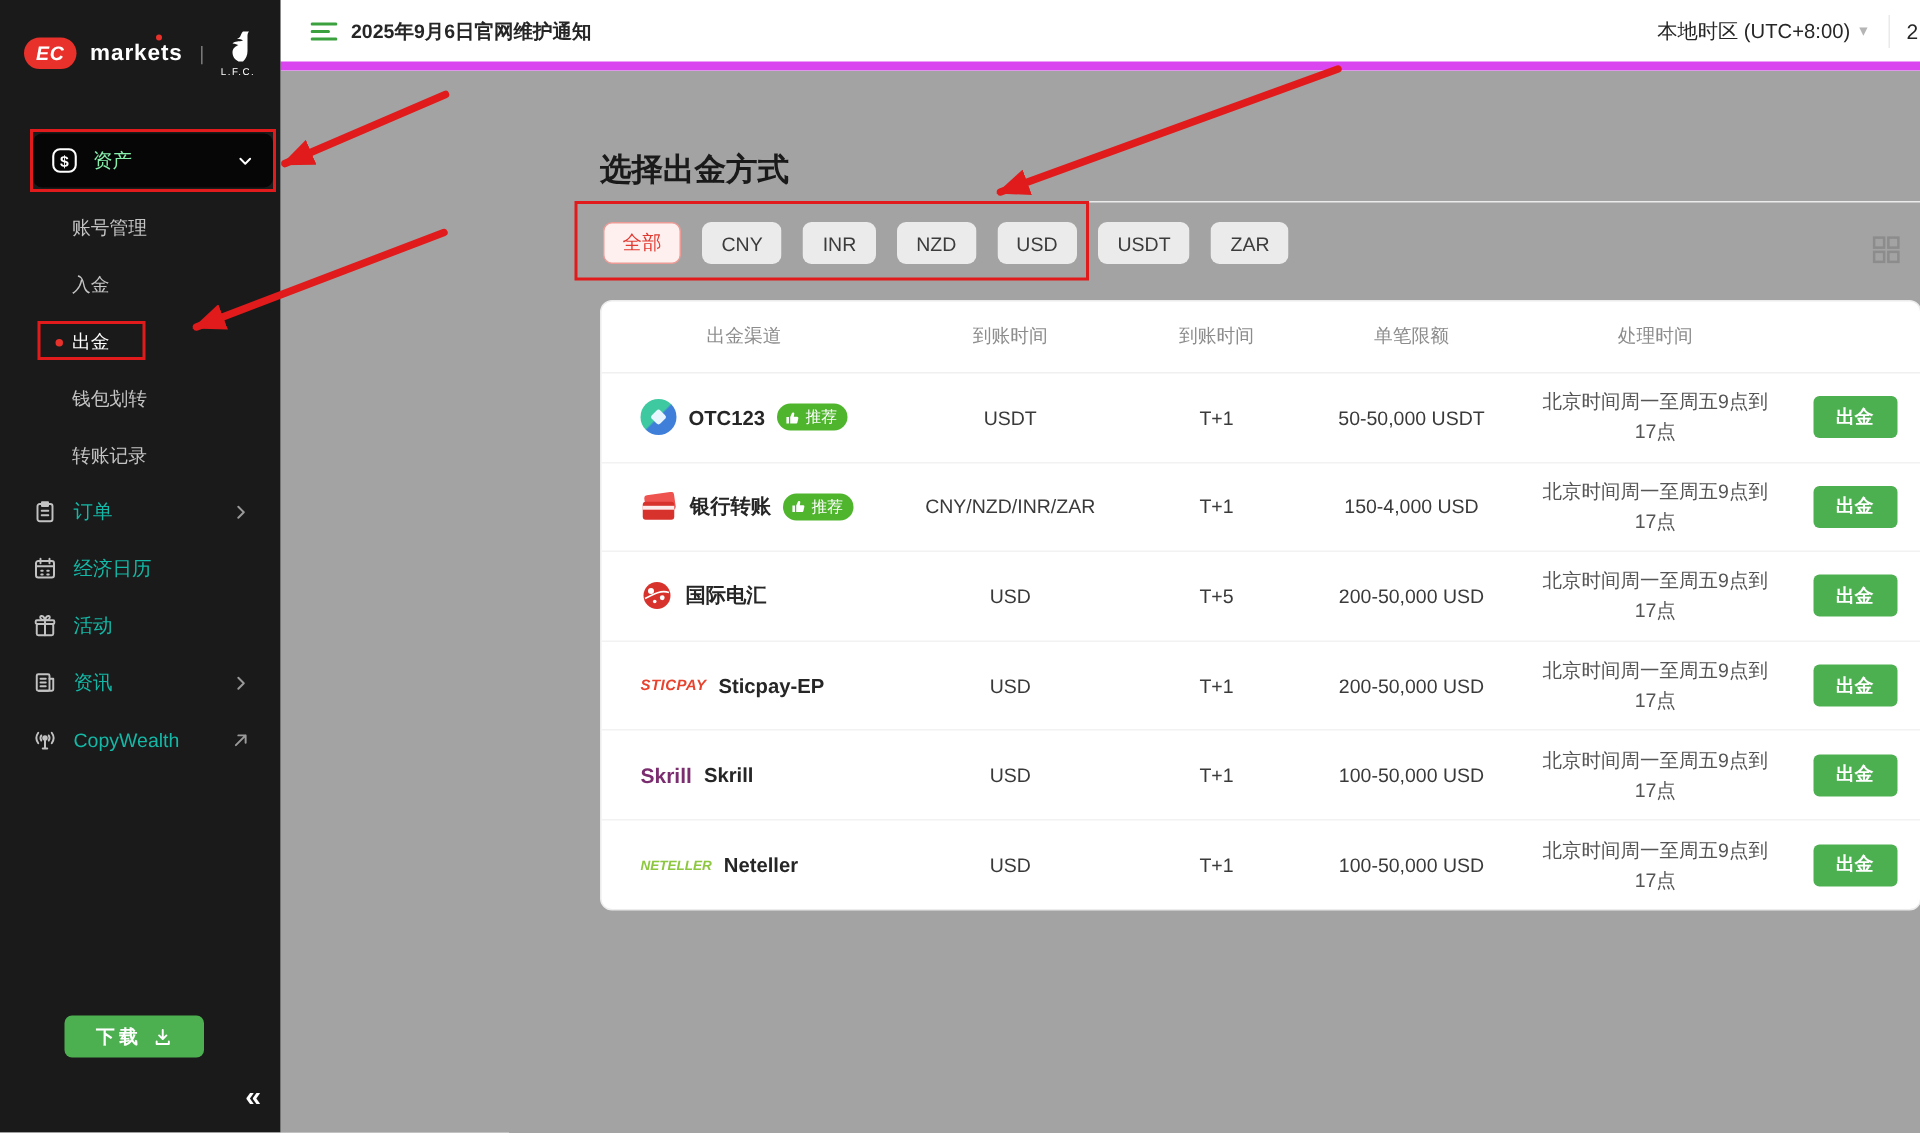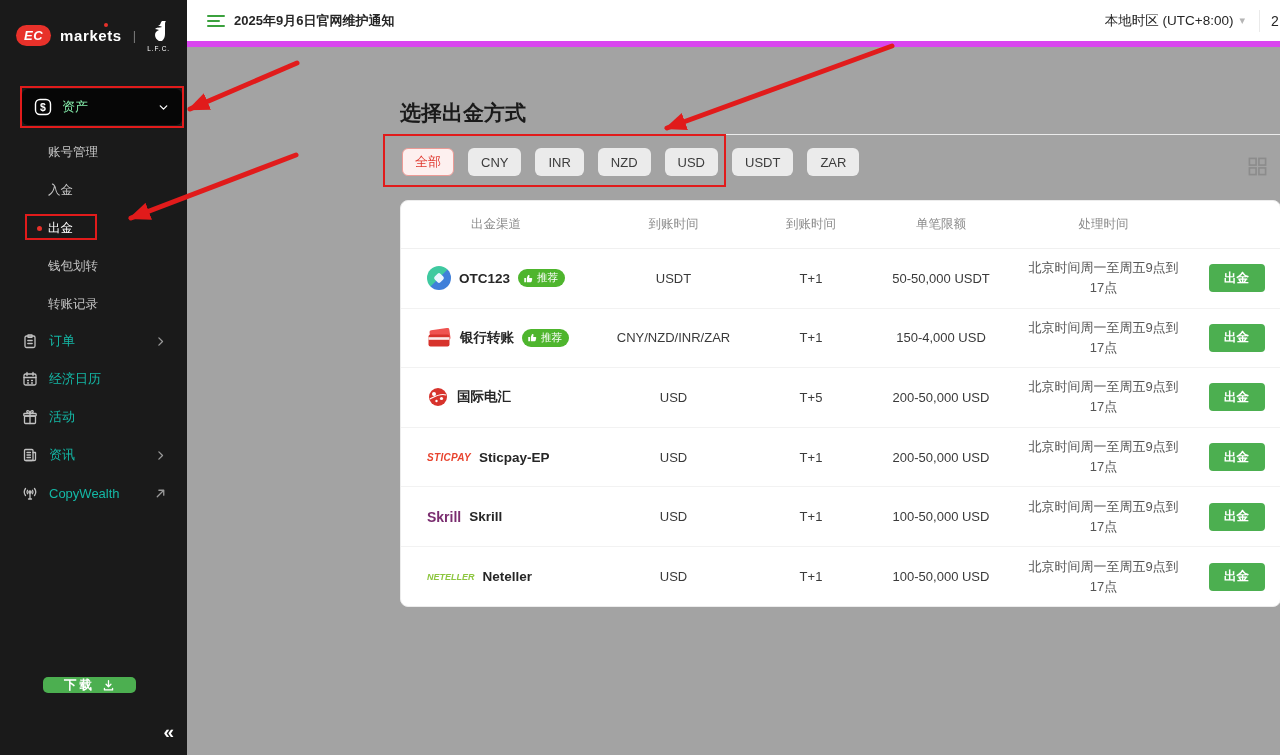--- a/index.html
+++ b/index.html
@@ -27,21 +27,21 @@
   .submenu-item.active { color:#fff; }
   .submenu-item.active .dot { position:absolute; left:37px; top:17px; width:5px; height:5px; border-radius:50%; background:#e8312a; }
 
   .menu { position:absolute; left:0; top:322px; width:187px; }
   .menu-item { height:38px; display:flex; align-items:center; padding:0 20px 0 22px; color:#14b8a6;
                font-size:13px; cursor:pointer; }
   .menu-item .mi-icon { width:17px; height:17px; margin-right:10px; display:flex; align-items:center; }
   .menu-item .mi-label { flex:1; }
   .menu-item .mi-right { color:#9a9a9a; display:flex; }
 
-  .download-btn { position:absolute; left:43px; top:677px; width:93px; height:16px; background:#4caf50;
+  .download-btn { position:absolute; left:43px; top:677px; width:93px; height:28px; background:#4caf50;
                   border:none; border-radius:5px; color:#fff; font-size:12.5px; font-weight:bold;
                   display:flex; align-items:center; justify-content:center; gap:7px; letter-spacing:3px; cursor:pointer; }
   .collapse { position:absolute; right:13px; bottom:12px; color:#fff; font-size:19px; cursor:pointer; font-weight:bold; }
 
   
   .topbar { position:absolute; left:187px; top:0; right:0; height:47px; background:#fff;
             border-bottom:6px solid #d946ef; display:flex; align-items:center; z-index:1; }
   .hamburger { margin-left:20px; cursor:pointer; display:flex; }
   .notice { margin-left:9px; font-size:13px; font-weight:bold; color:#262626; cursor:pointer; }
   .topbar-right { margin-left:auto; display:flex; align-items:center; height:100%; }

